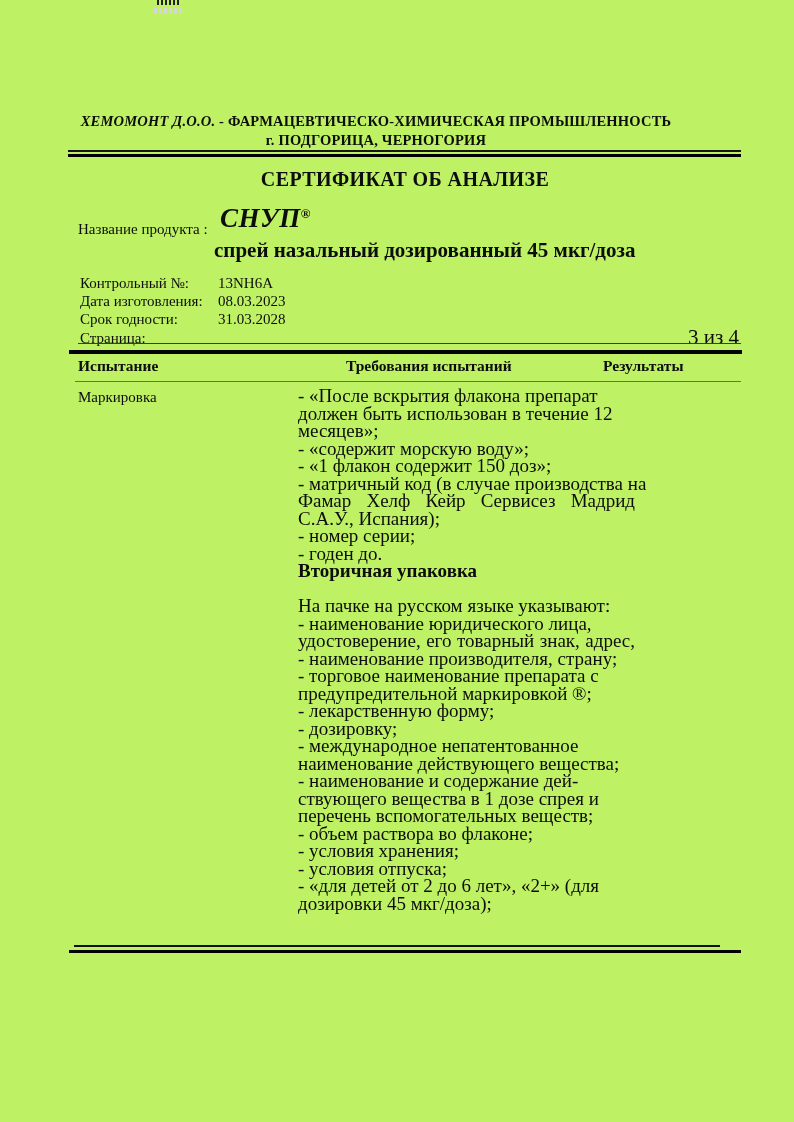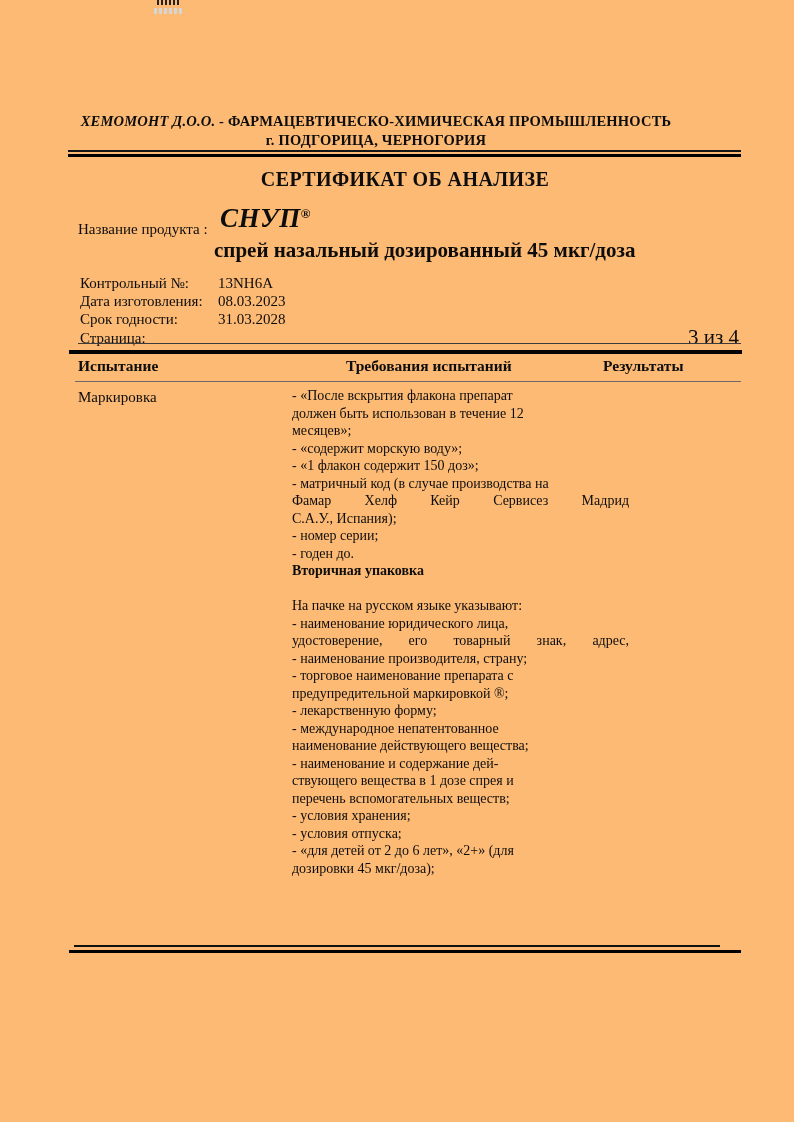--- a/index.html
+++ b/index.html
@@ -1,20 +1,20 @@
 <!DOCTYPE html>
 <html><head>
 <meta charset="utf-8">
 <style>
   html,body{margin:0;padding:0;background:#e8e8e8;}
   .page{
     position:relative;
     width:794px;height:1122px;
     margin:0 auto;
-    background:#fdba74;
+    background:#bef264;
     font-family:"Liberation Serif", serif;
     color:#0d0d0d;
     overflow:hidden;
   }
   .abs{position:absolute;}
 
   
   .artifact-bars{
     left:157px;top:0;width:24px;height:5px;
     background:repeating-linear-gradient(90deg,#222 0 2px,transparent 2px 4px);
@@ -46,21 +46,21 @@
   .page-value{top:325px;right:55px;font-size:21px;}
 
   .rule-thin{left:78px;top:343px;width:663px;height:1px;background:#3c3c3c;}
   .rule-heavy{left:69px;top:350px;width:673px;height:4px;background:#040404;}
 
   
   .col-head{top:357px;font-weight:bold;font-size:15.5px;}
   .head-underline{left:75px;top:381px;width:666px;height:1px;background:#6a6a6a;}
 
   .test-name{left:78px;top:389px;font-size:15px;}
-  .req-block{left:292px;top:387px;width:337px;font-size:14px;line-height:17.5px;}
+  .req-block{left:298px;top:387px;width:337px;font-size:19px;line-height:17.5px;}
   .req-block .line{min-height:17.5px;white-space:nowrap;}
   .req-block .line.just{white-space:normal;text-align:justify;text-align-last:justify;}
   .req-block .line.bold{font-weight:bold;}
   .result-cell{left:603px;top:389px;width:140px;font-size:15px;}
 
   .rule-bot-a{left:74px;top:945px;width:646px;height:2px;background:#101010;}
   .rule-bot-b{left:69px;top:950px;width:672px;height:3px;background:#000;}
 </style>
 </head>
 <body>
@@ -114,25 +114,27 @@
       <div class="line">- годен до.</div>
       <div class="line bold">Вторичная упаковка</div>
       <div class="line">&nbsp;</div>
       <div class="line">На пачке на русском языке указывают:</div>
       <div class="line">- наименование юридического лица,</div>
       <div class="line just">удостоверение, его товарный знак, адрес,</div>
       <div class="line">- наименование производителя, страну;</div>
       <div class="line">- торговое наименование препарата с</div>
       <div class="line">предупредительной маркировкой ®;</div>
       <div class="line">- лекарственную форму;</div>
+      <div class="line">- дозировку;</div>
       <div class="line">- международное непатентованное</div>
       <div class="line">наименование действующего вещества;</div>
       <div class="line">- наименование и содержание дей-</div>
       <div class="line">ствующего вещества в 1 дозе спрея и</div>
       <div class="line">перечень вспомогательных веществ;</div>
+      <div class="line">- объем раствора во флаконе;</div>
       <div class="line">- условия хранения;</div>
       <div class="line">- условия отпуска;</div>
       <div class="line">- «для детей от 2 до 6 лет», «2+» (для</div>
       <div class="line">дозировки 45 мкг/доза);</div>
     </div>
   <div class="abs result-cell"></div>
 
   <div class="abs rule-bot-a"></div>
   <div class="abs rule-bot-b"></div>
 

